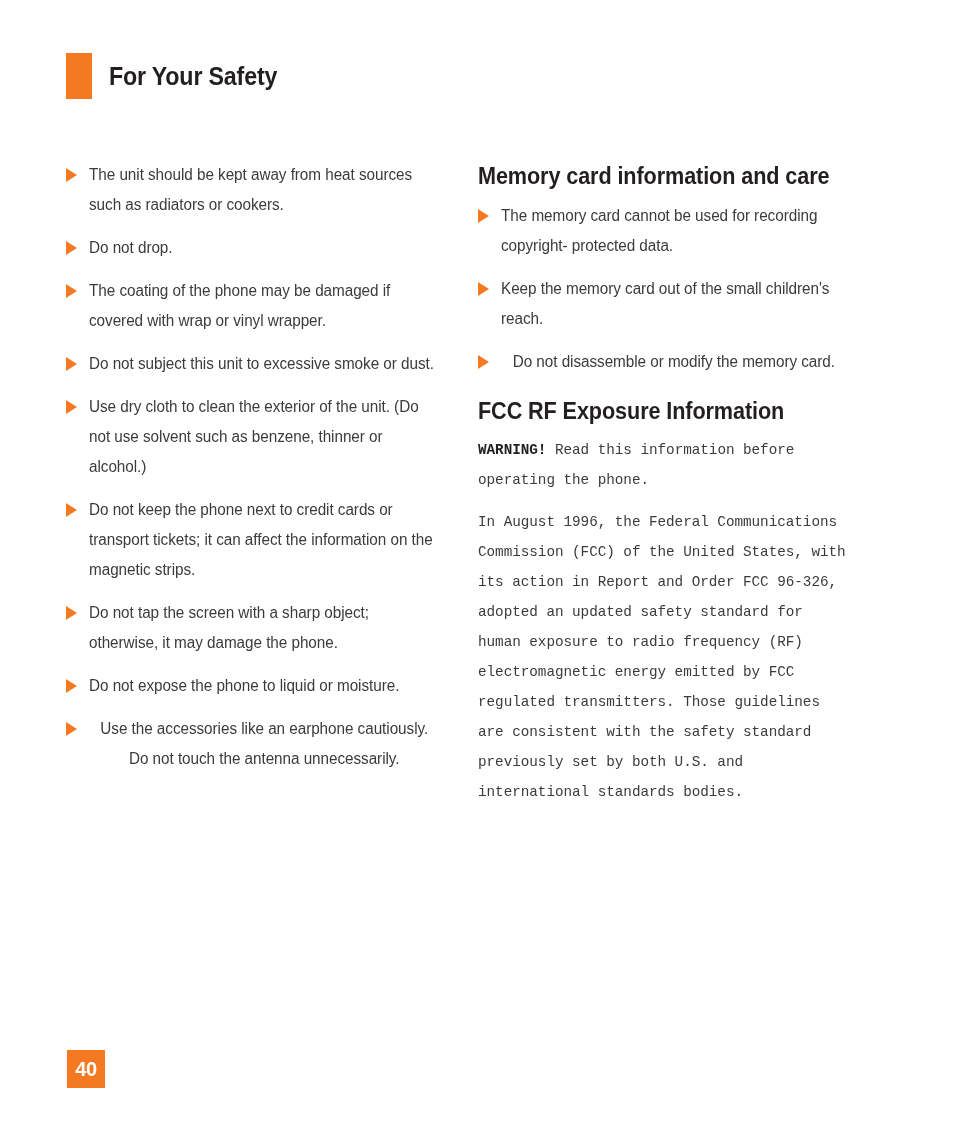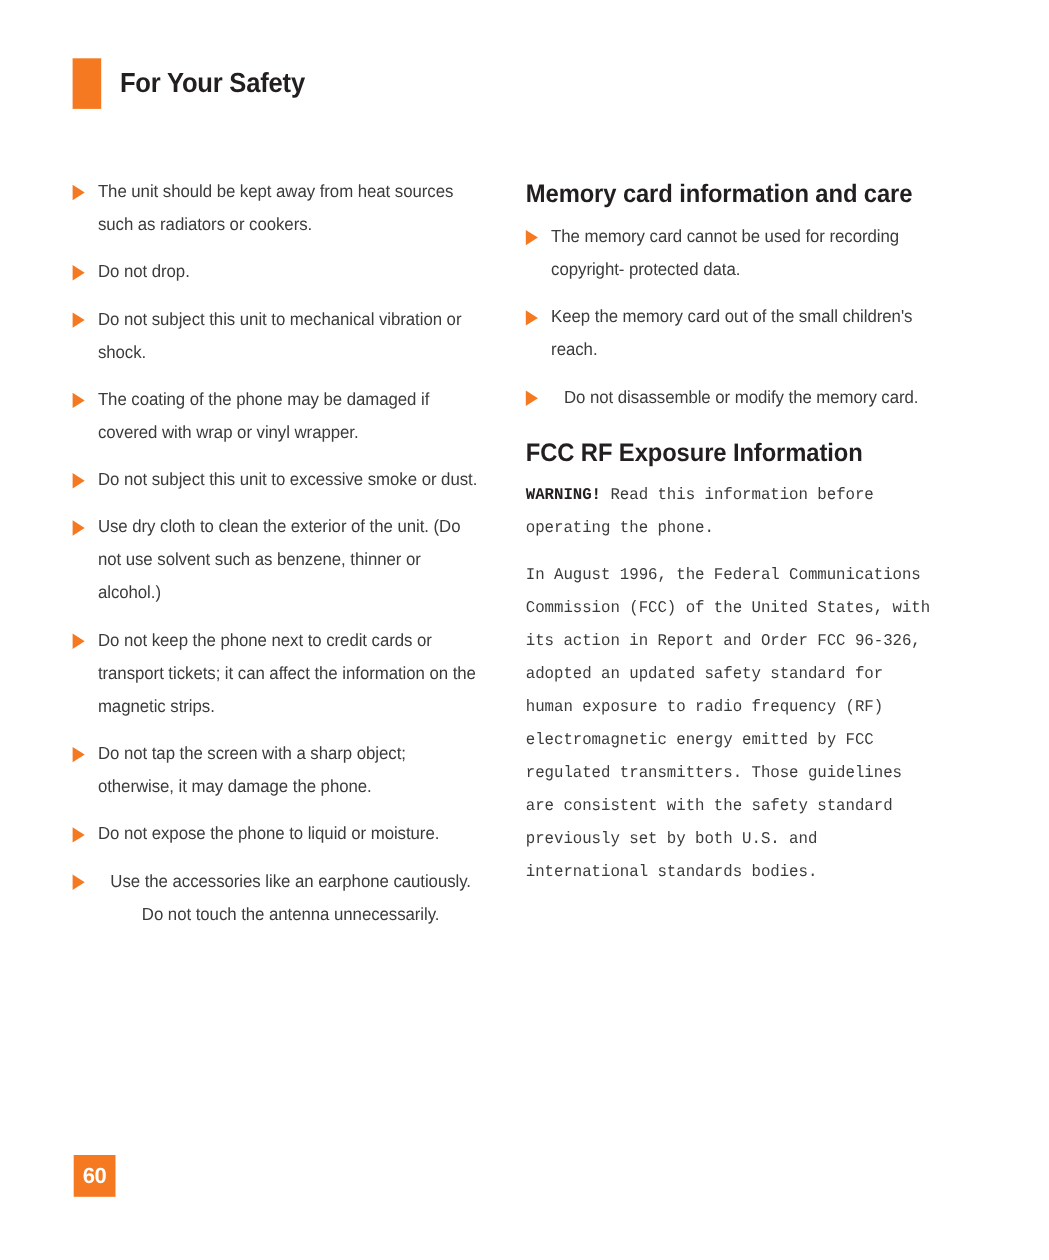--- a/index.html
+++ b/index.html
@@ -162,24 +162,20 @@
         <li>
           <span class="tri"></span>
           <span class="li-text">The unit should be kept away from heat sources such as radiators or cookers.</span>
         </li>
         <li>
           <span class="tri"></span>
           <span class="li-text">Do not drop.</span>
         </li>
         <li>
           <span class="tri"></span>
-          <span class="li-text">Do not subject this unit to mechanical vibration or shock.</span>
-        </li>
-        <li>
-          <span class="tri"></span>
           <span class="li-text">The coating of the phone may be damaged if covered with wrap or vinyl wrapper.</span>
         </li>
         <li>
           <span class="tri"></span>
           <span class="li-text">Do not subject this unit to excessive smoke or dust.</span>
         </li>
         <li>
           <span class="tri"></span>
           <span class="li-text">Use dry cloth to clean the exterior of the unit. (Do not use solvent such as benzene, thinner or alcohol.)</span>
         </li>
@@ -227,15 +223,15 @@
         <span class="par-inner"><span class="warning-lead">WARNING!</span><span> Read this information before operating the phone.</span></span>
       </p>
 
       <p class="body-par">
         <span class="par-inner">In August 1996, the Federal Communications Commission (FCC) of the United States, with its action in Report and Order FCC 96-326, adopted an updated safety standard for human exposure to radio frequency (RF) electromagnetic energy emitted by FCC regulated transmitters. Those guidelines are consistent with the safety standard previously set by both U.S. and international standards bodies.</span>
       </p>
 
     </div>
   </div>
 
-  <div class="page-number">60</div>
+  <div class="page-number">40</div>
 
 </div>
 
 </body></html>

